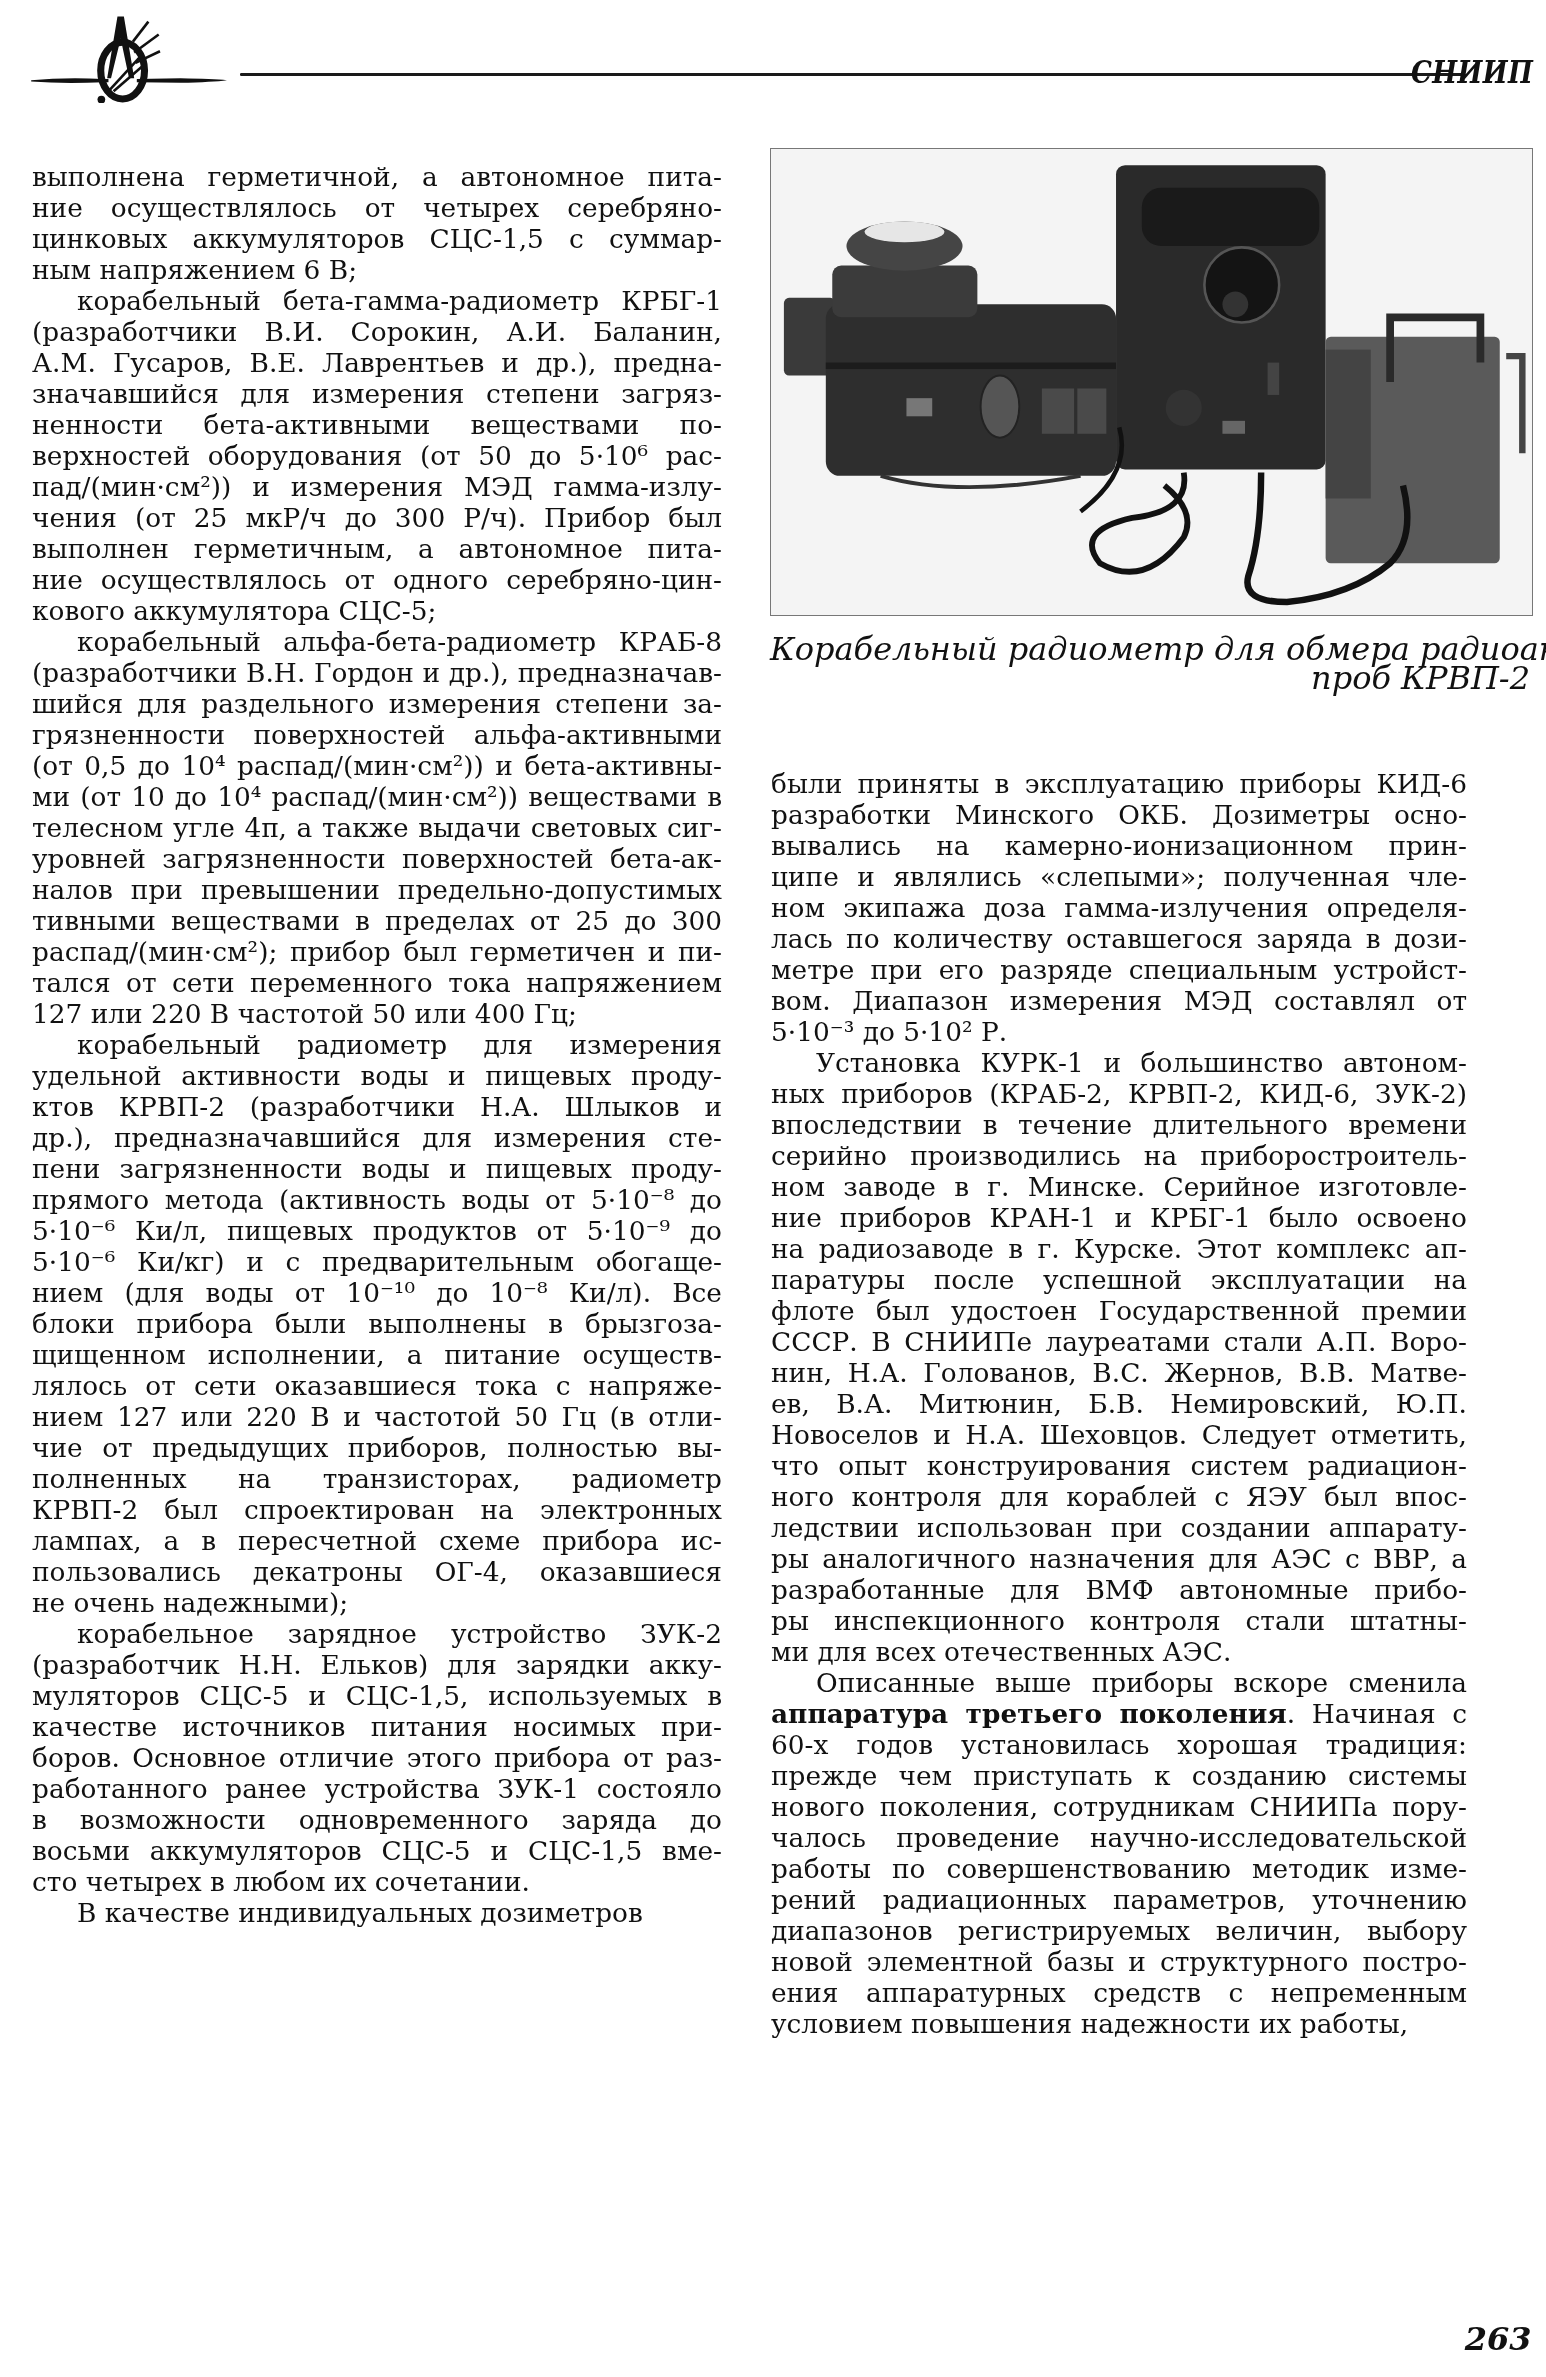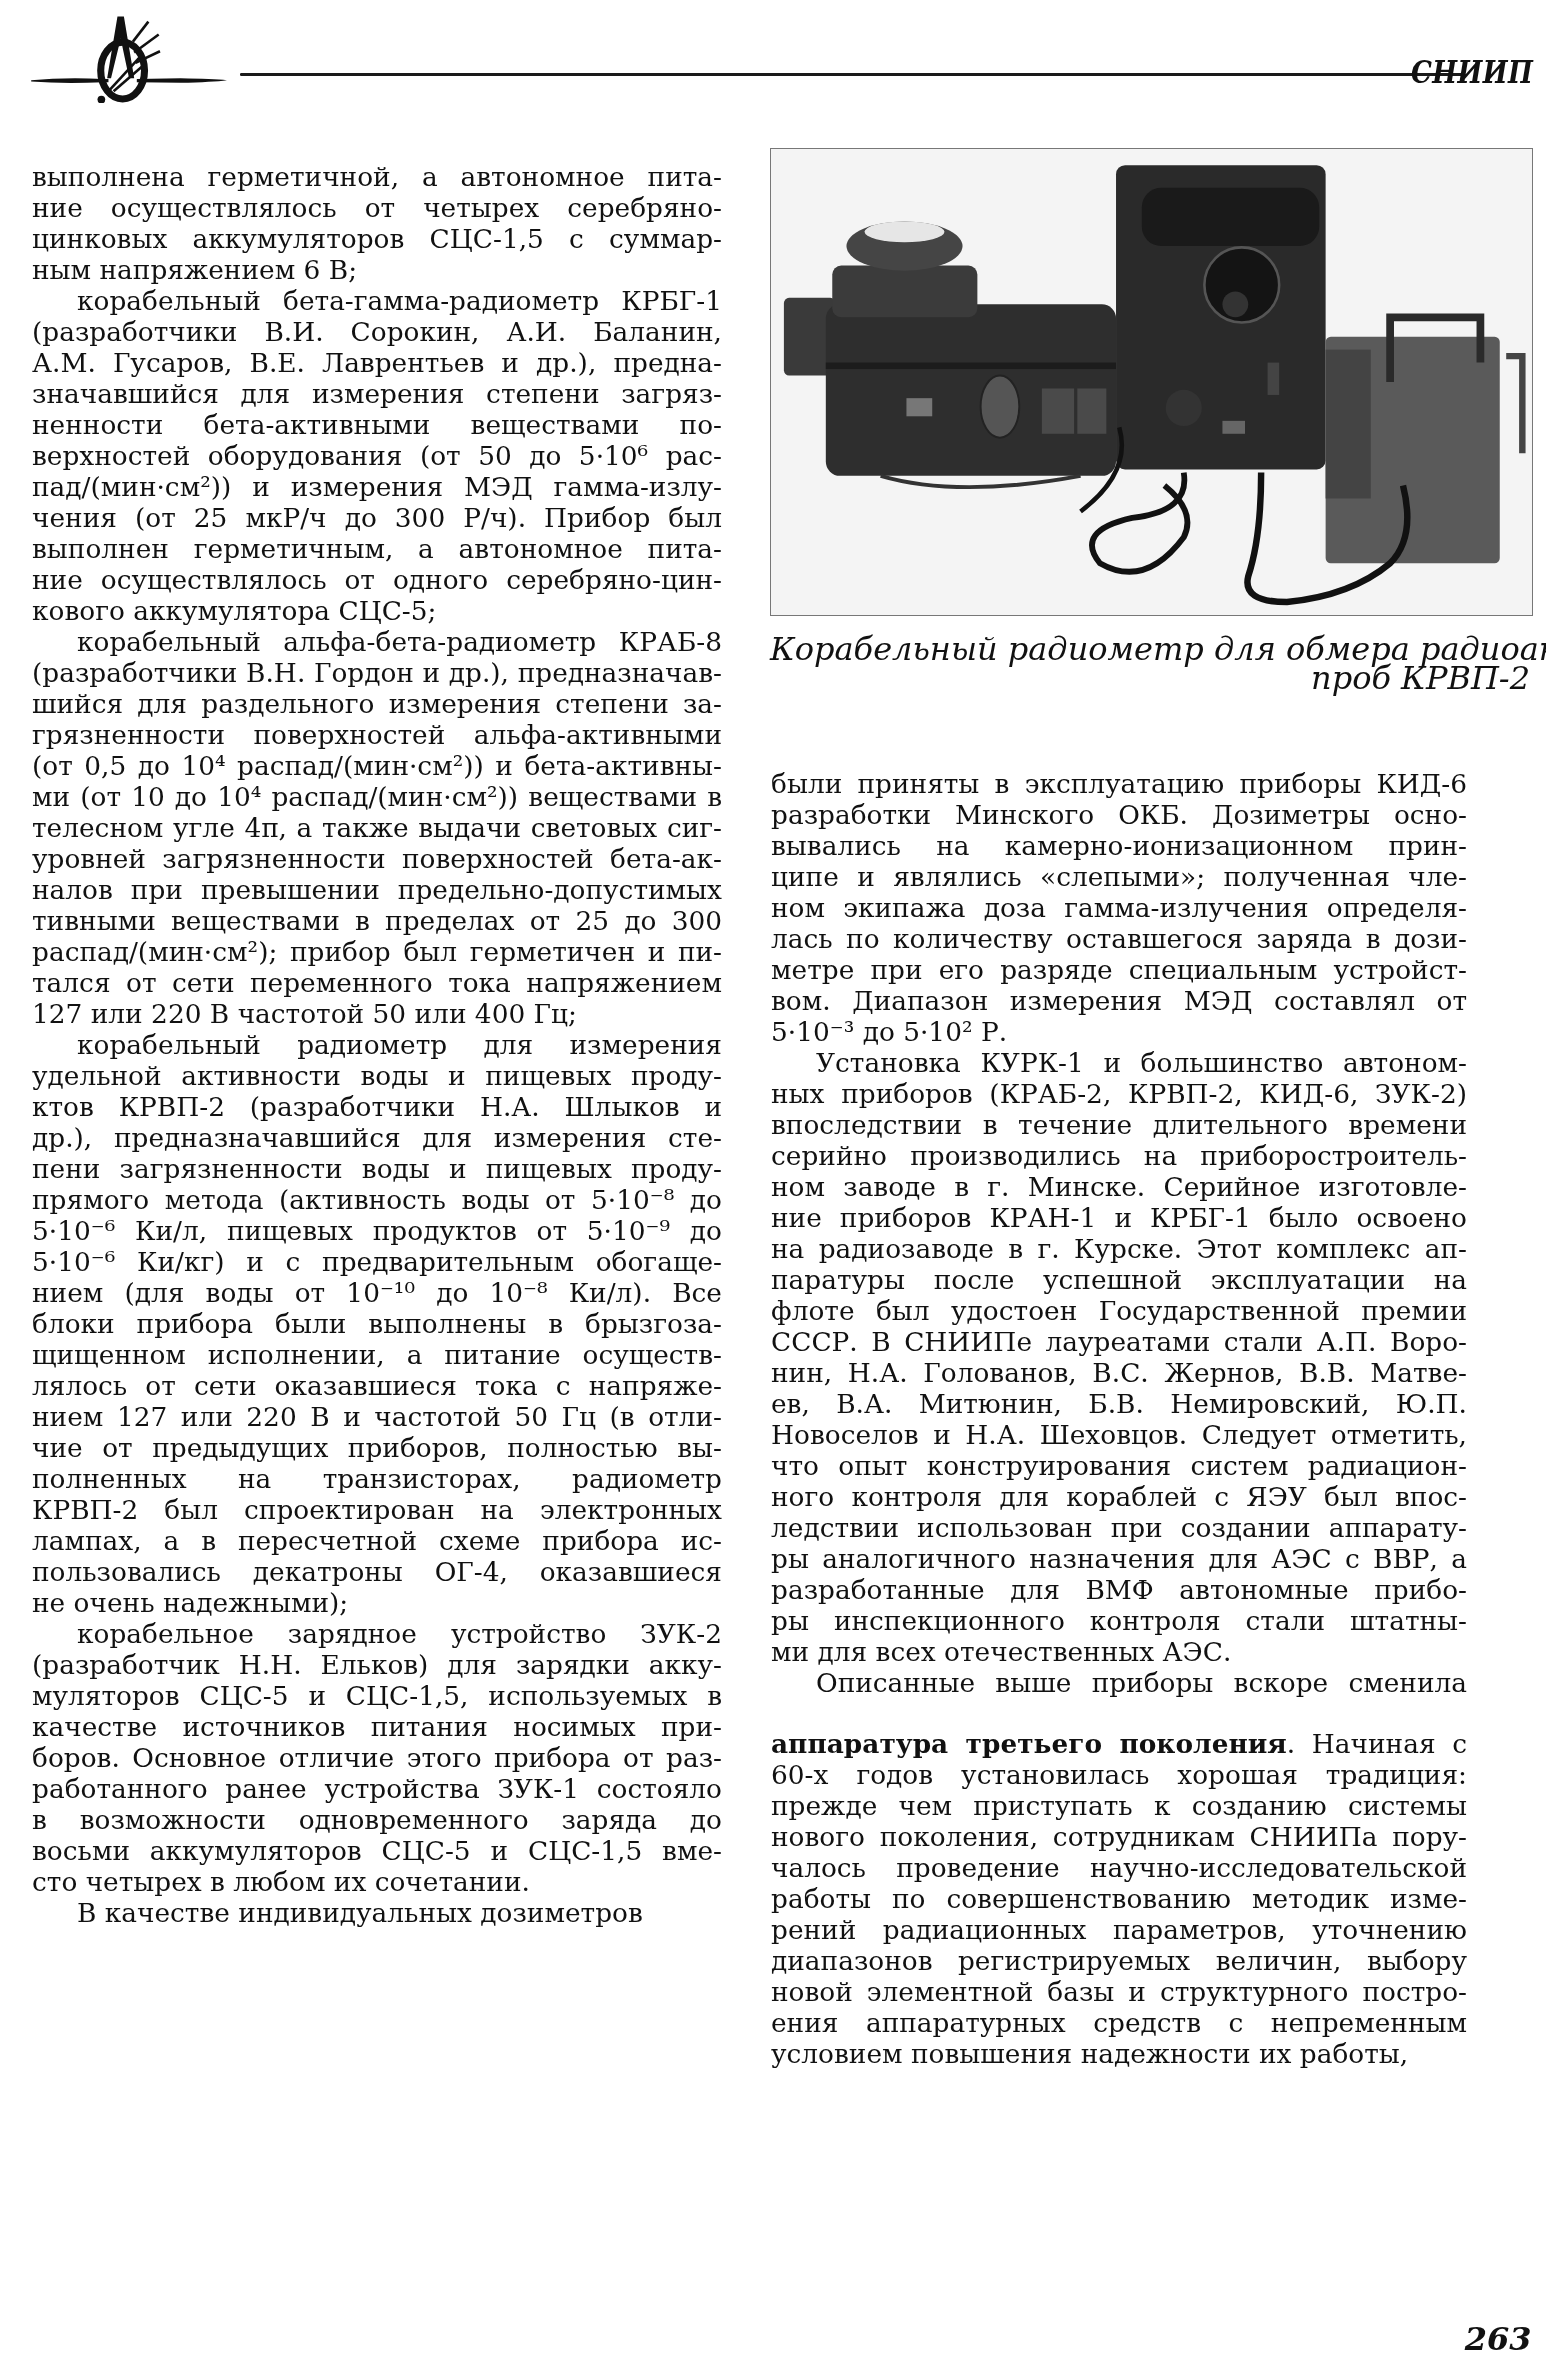--- a/index.html
+++ b/index.html
@@ -205,21 +205,21 @@
       <span class="line" style="white-space: nowrap;">что опыт конструирования систем радиацион-</span>
       <span class="line" style="white-space: nowrap;">ного контроля для кораблей с ЯЭУ был впос-</span>
       <span class="line" style="white-space: nowrap;">ледствии использован при создании аппарату-</span>
       <span class="line" style="white-space: nowrap;">ры аналогичного назначения для АЭС с ВВР, а</span>
       <span class="line" style="white-space: nowrap;">разработанные для ВМФ автономные прибо-</span>
       <span class="line" style="white-space: nowrap;">ры инспекционного контроля стали штатны-</span>
       <span class="line last">ми для всех отечественных АЭС.</span>
     </p>
     <p>
       <span class="line" style="padding-left: 45px; white-space: nowrap;">Описанные выше приборы вскоре сменила</span>
-      <span class="line" style="white-space: nowrap; margin-top: 30px;"><b class="em">аппаратура третьего поколения</b><span>. Начиная с</span></span>
+      <span class="line" style="white-space: nowrap;"><b class="em">аппаратура третьего поколения</b><span>. Начиная с</span></span>
       <span class="line" style="white-space: nowrap;">60-х годов установилась хорошая традиция:</span>
       <span class="line" style="white-space: nowrap;">прежде чем приступать к созданию системы</span>
       <span class="line" style="white-space: nowrap;">нового поколения, сотрудникам СНИИПа пору-</span>
       <span class="line" style="white-space: nowrap;">чалось проведение научно-исследовательской</span>
       <span class="line" style="white-space: nowrap;">работы по совершенствованию методик изме-</span>
       <span class="line" style="white-space: nowrap;">рений радиационных параметров, уточнению</span>
       <span class="line" style="white-space: nowrap;">диапазонов регистрируемых величин, выбору</span>
       <span class="line" style="white-space: nowrap;">новой элементной базы и структурного постро-</span>
       <span class="line" style="white-space: nowrap;">ения аппаратурных средств с непременным</span>
       <span class="line last">условием повышения надежности их работы,</span>

